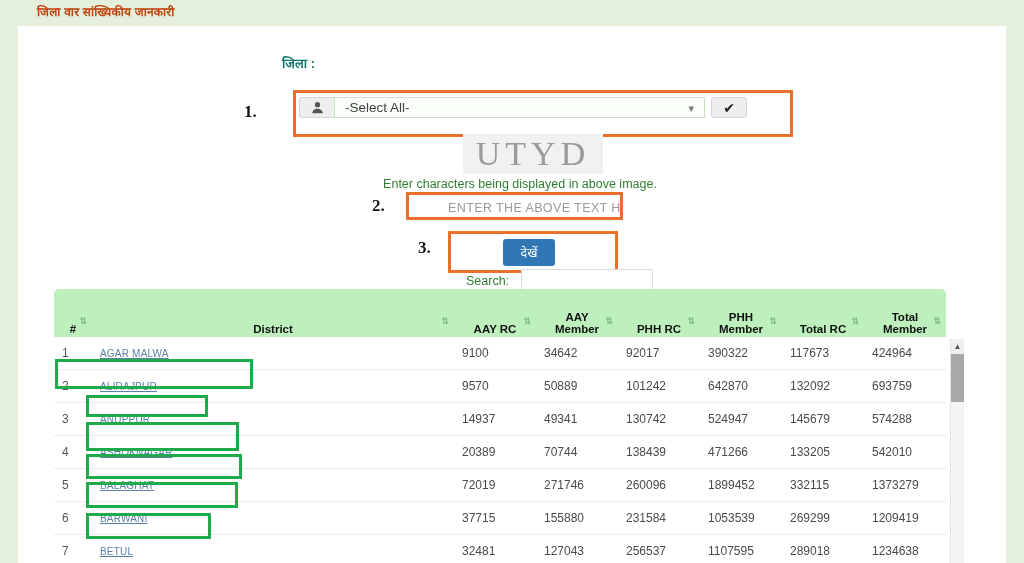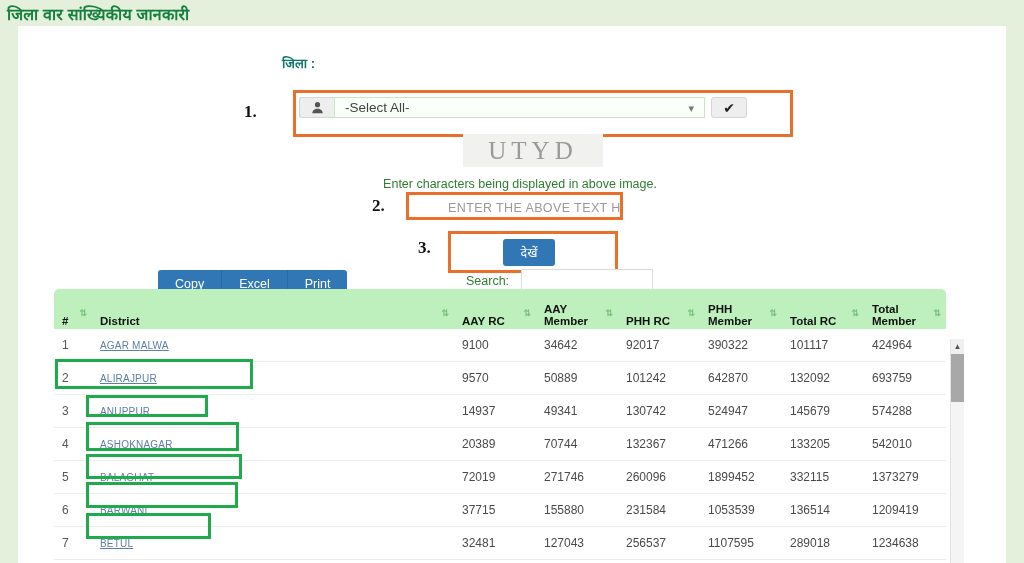--- a/index.html
+++ b/index.html
@@ -10,23 +10,23 @@
     font-family:"Liberation Sans", sans-serif;
     font-size:13px;
     color:#333;
     overflow:hidden;
     position:relative;
   }
 
   
   #page-header {
     height:22px;
-    padding:3px 0 0 7px;
-    color:#15803d;
-    font-size:16px;
+    padding:3px 0 0 37px;
+    color:#c2410c;
+    font-size:12px;
     font-weight:700;
     letter-spacing:.2px;
   }
 
   
   #content-card {
     position:absolute;
     left:18px; top:26px;
     width:988px; height:537px;
     background:#ffffff;
@@ -89,25 +89,25 @@
     background:#eeeeee;
     border:1px solid #d5d5d5;
     border-radius:3px;
     display:flex; align-items:center; justify-content:center;
     color:#222; font-size:14px;
     cursor:pointer;
   }
 
   #captcha-image {
     position:absolute; left:445px; top:108px;
-    width:140px; height:33px;
+    width:140px; height:40px;
     background:#f1f1ef;
     display:flex; align-items:center; justify-content:center;
     font-family:"Liberation Serif", serif;
-    font-size:25px;
+    font-size:34px;
     letter-spacing:5px;
     color:#9a9a9a;
   }
   #captcha-hint {
     position:absolute; left:0; right:0; top:151px;
     text-align:center;
     color:#2f7d32;
     font-size:12.5px;
     margin-left:16px;
   }
@@ -174,25 +174,25 @@
     position:absolute; left:36px; top:263px;
     width:910px; height:274px;
     overflow:hidden;
   }
   table { border-collapse:collapse; width:892px; table-layout:fixed; }
   thead th {
     background:#bdf0bd;
     color:#111;
     font-size:11.5px;
     font-weight:700;
-    text-align:left;
+    text-align:center;
     padding:2px 8px;
     vertical-align:bottom;
     position:relative;
-    height:40px;
+    height:48px;
     cursor:pointer;
   }
   thead th .sort-icon {
     position:absolute; right:6px; bottom:11px;
     color:#7fbf7f; font-size:9px; letter-spacing:-1px;
   }
   thead tr th:first-child  { border-radius:5px 0 0 0; }
   thead tr th:last-child   { border-radius:0 5px 0 0; }
 
   tbody td {
@@ -284,25 +284,20 @@
     <div id="captcha-hint">Enter characters being displayed in above image.</div>
 
     <div class="step-num" style="left:354px; top:170px;">2.</div>
     <input id="captcha-input" type="text" placeholder="ENTER THE ABOVE TEXT HERE" style="">
     <div class="hl-box" style="left:388px; top:166px; width:217px; height:28px;"></div>
 
     <div class="step-num" style="left:400px; top:212px;">3.</div>
     <button id="view-btn">देखें</button>
     <div class="hl-box" style="left:430px; top:205px; width:170px; height:42px;"></div>
 
-    <div id="export-buttons">
-      <button class="export-btn">Copy</button>
-      <button class="export-btn">Excel</button>
-      <button class="export-btn">Print</button>
-    </div>
 
     <div id="search-wrap">
       <span id="search-label">Search:</span>
       <input id="search-input" type="text" placeholder="" style="">
     </div>
   </div>
 
   <div id="table-wrap">
     <table>
       <colgroup>
@@ -352,21 +347,21 @@
         </tr>
       </thead>
       <tbody id="table-body">
           <tr>
             <td class="idx">1</td>
             <td><a href="#">AGAR MALWA</a></td>
             <td>9100</td>
             <td>34642</td>
             <td>92017</td>
             <td>390322</td>
-            <td>101117</td>
+            <td>117673</td>
             <td>424964</td>
           </tr>
           <tr>
             <td class="idx">2</td>
             <td><a href="#">ALIRAJPUR</a></td>
             <td>9570</td>
             <td>50889</td>
             <td>101242</td>
             <td>642870</td>
             <td>132092</td>
@@ -380,21 +375,21 @@
             <td>130742</td>
             <td>524947</td>
             <td>145679</td>
             <td>574288</td>
           </tr>
           <tr>
             <td class="idx">4</td>
             <td><a href="#">ASHOKNAGAR</a></td>
             <td>20389</td>
             <td>70744</td>
-            <td>132367</td>
+            <td>138439</td>
             <td>471266</td>
             <td>133205</td>
             <td>542010</td>
           </tr>
           <tr>
             <td class="idx">5</td>
             <td><a href="#">BALAGHAT</a></td>
             <td>72019</td>
             <td>271746</td>
             <td>260096</td>
@@ -402,21 +397,21 @@
             <td>332115</td>
             <td>1373279</td>
           </tr>
           <tr>
             <td class="idx">6</td>
             <td><a href="#">BARWANI</a></td>
             <td>37715</td>
             <td>155880</td>
             <td>231584</td>
             <td>1053539</td>
-            <td>136514</td>
+            <td>269299</td>
             <td>1209419</td>
           </tr>
           <tr>
             <td class="idx">7</td>
             <td><a href="#">BETUL</a></td>
             <td>32481</td>
             <td>127043</td>
             <td>256537</td>
             <td>1107595</td>
             <td>289018</td>

